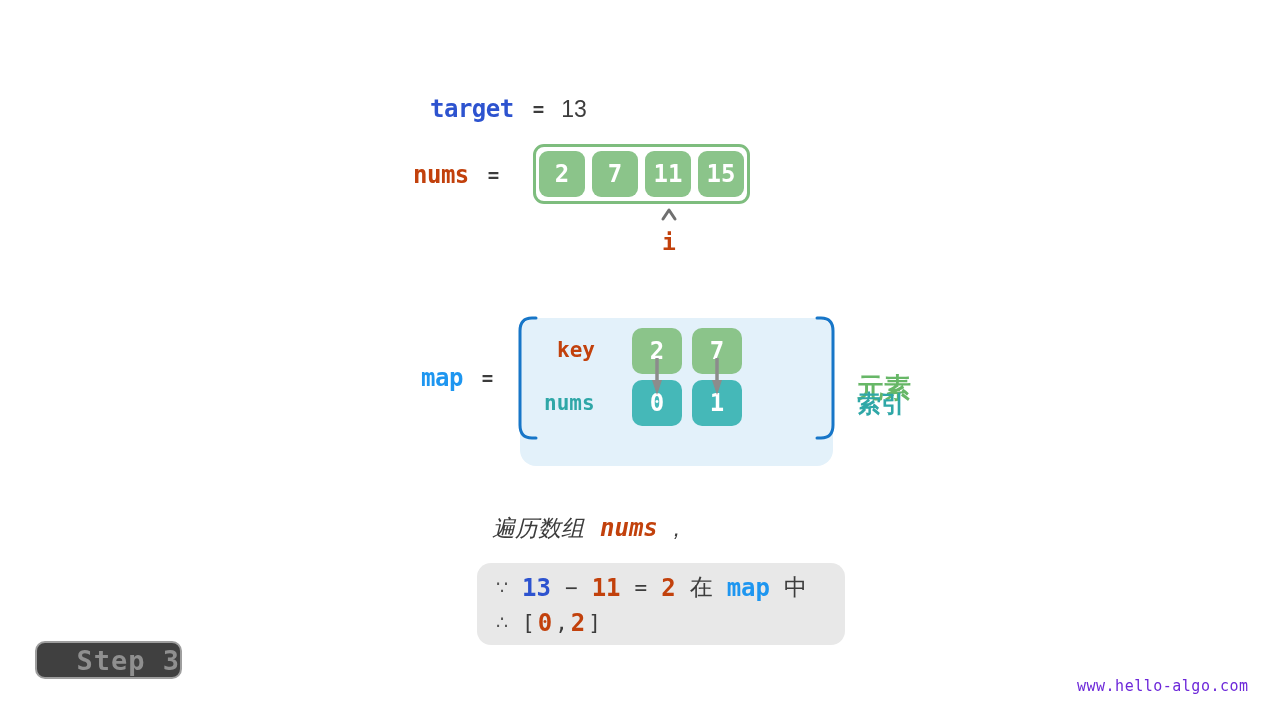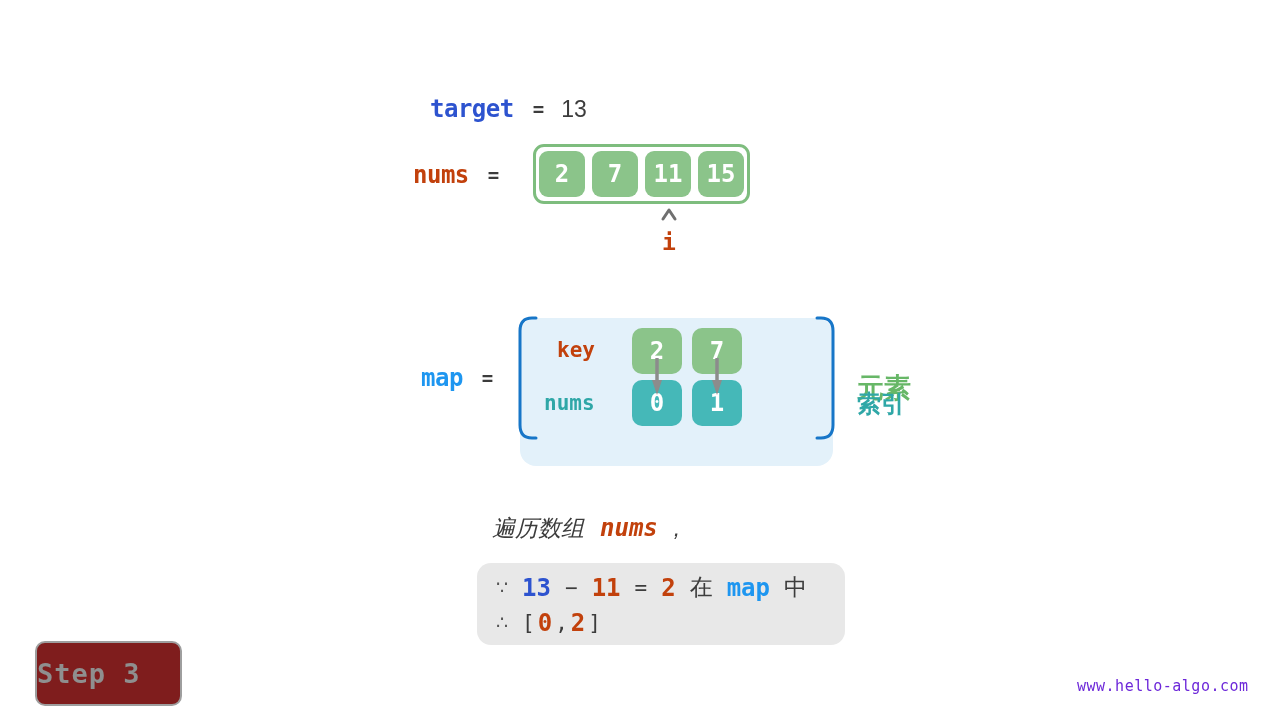--- a/index.html
+++ b/index.html
@@ -99,25 +99,25 @@
   .concl-line { display: flex; align-items: center; height: 35px; font-size: 23px; }
   .concl-line .sym { font-size: 19px; color: #555555; }
   .concl-line .num { font-family: "DejaVu Sans Mono", monospace; font-weight: bold; font-size: 24px; }
   .concl-line .op  { font-family: "DejaVu Sans Mono", monospace; font-size: 21px; color: #3C3C3C; }
   .ml { margin-left: 14px; }
   .ml-sm { margin-left: 3px; }
 
   
   #step-box {
     left: 35px; top: 641px;
-    width: 147px; height: 65px;
-    background: #7f1d1d;
+    width: 147px; height: 38px;
+    background: #404040;
     border: 2px solid #9E9E9E;
     border-radius: 10px;
-    display: flex; align-items: center; justify-content: flex-start;
+    display: flex; align-items: center; justify-content: flex-end;
   }
   #step-box span { font-size: 27px; color: #8F8F8F; letter-spacing: 1px; }
 
   
   #watermark {
     left: 1077px; top: 677px;
     font-family: "DejaVu Sans Mono", monospace;
     font-size: 15px; color: #6d28d9; letter-spacing: 0.5px;
   }
 </style>

